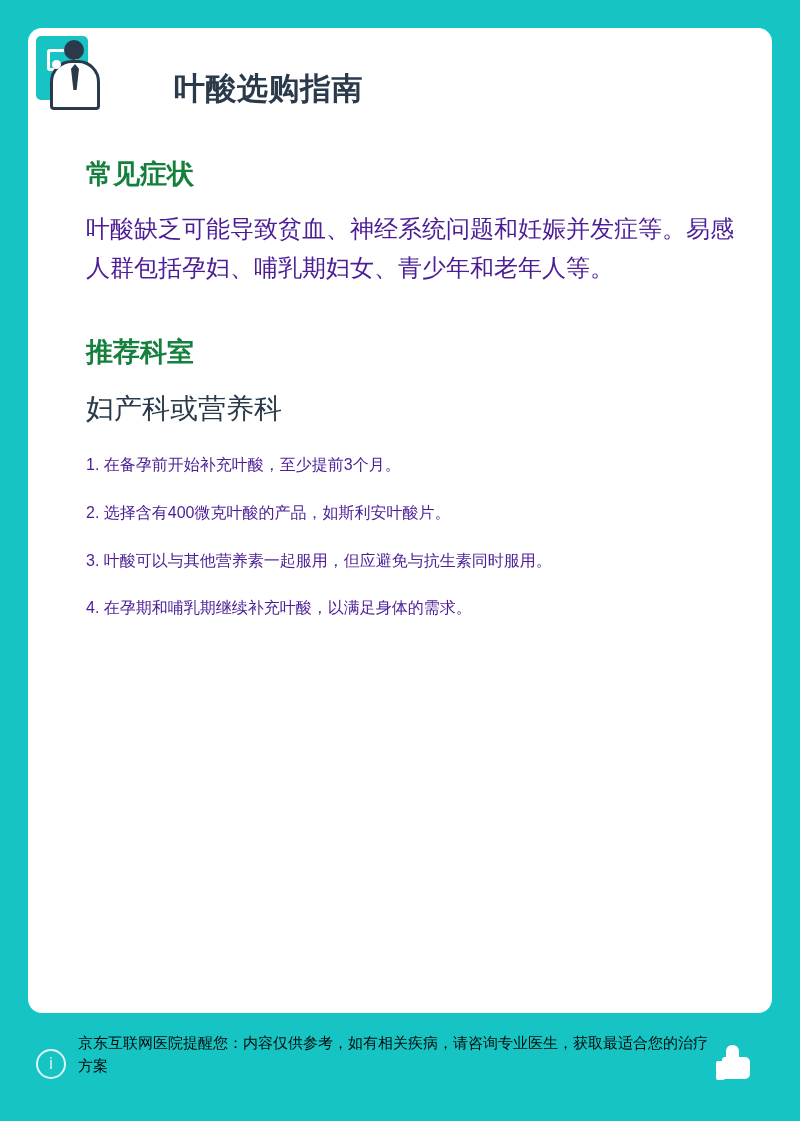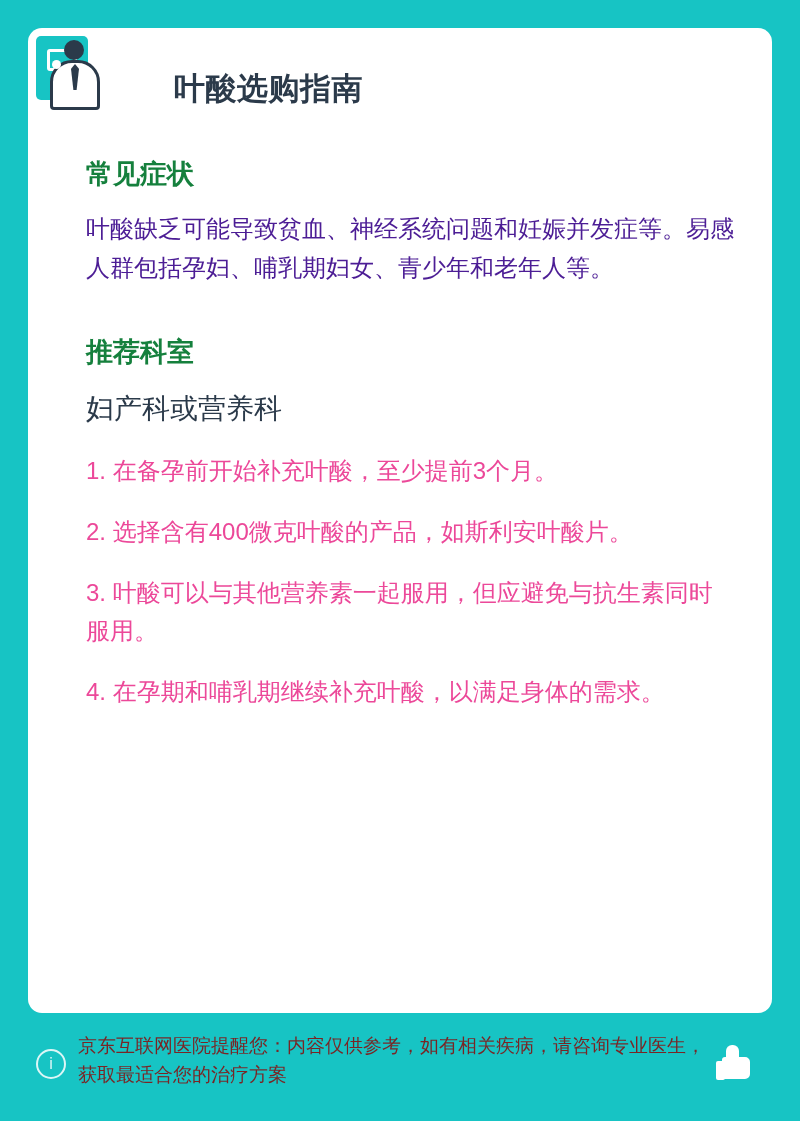--- a/index.html
+++ b/index.html
@@ -124,22 +124,22 @@
     color: #2b3a4a;
     line-height: 1.5;
     margin: 0 0 0 22px;
   }
   .tips {
     margin: 22px 0 0 0;
     padding: 0;
     list-style: none;
   }
   .tips li {
-    font-size: 24px;
-    color: #ec4899;
+    font-size: 16px;
+    color: #4c1d95;
     line-height: 1.62;
     margin: 0 0 22px 22px;
     max-width: 668px;
   }
   .footer {
     position: absolute;
     left: 28px;
     right: 28px;
     bottom: 12px;
     height: 92px;
@@ -155,22 +155,22 @@
     border-radius: 50%;
     color: #ffffff;
     font-size: 16px;
     line-height: 26px;
     text-align: center;
     flex: 0 0 auto;
     margin: 18px 12px 0 8px;
     opacity: 0.85;
   }
   .footer-text {
-    color: #7f1d1d;
-    font-size: 19px;
+    color: #000000;
+    font-size: 15px;
     line-height: 1.55;
     flex: 1 1 auto;
     opacity: 0.95;
     max-width: 640px;
   }
   .thumb {
     flex: 0 0 auto;
     width: 44px;
     height: 44px;
     margin: 12px 14px 0 0;

